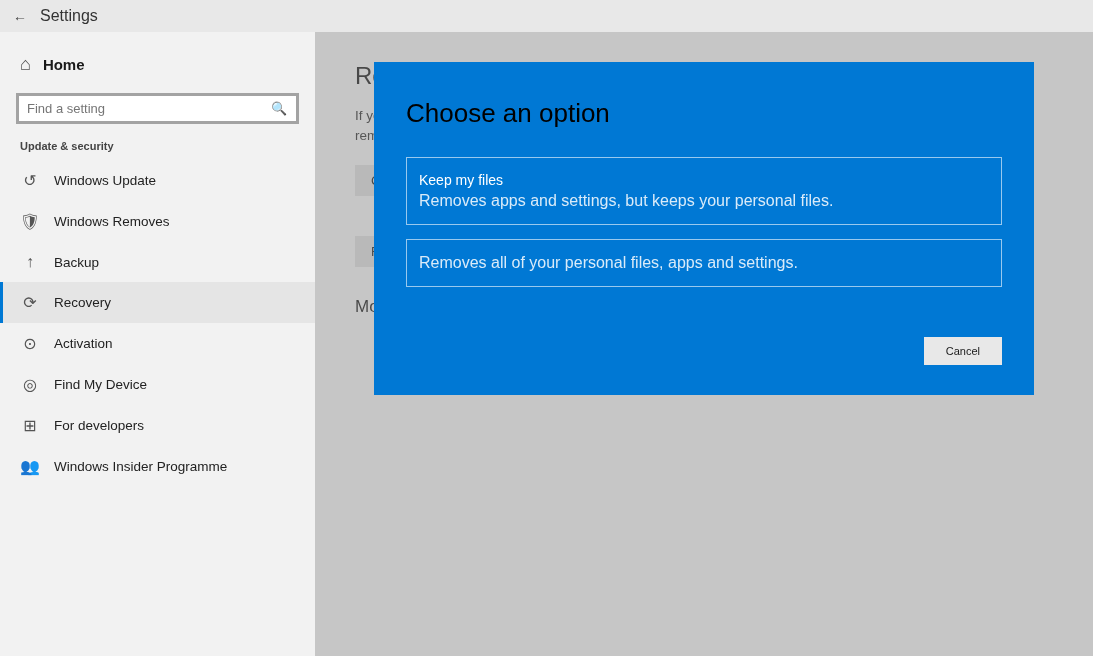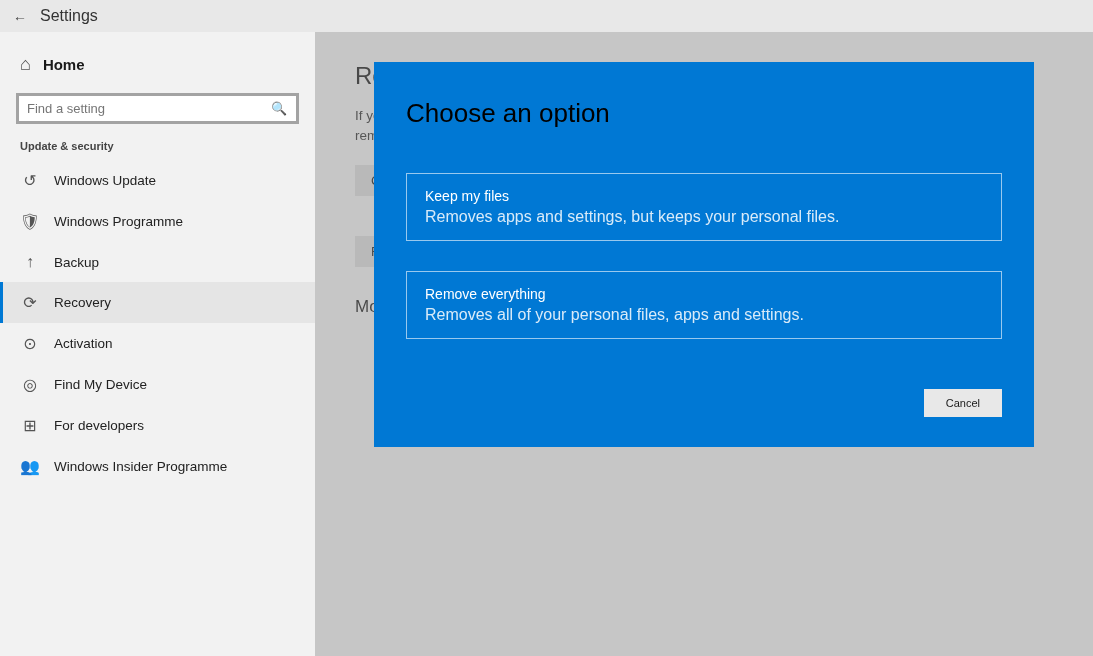--- a/index.html
+++ b/index.html
@@ -191,27 +191,26 @@
       position: relative;
     }
     .dialog-title {
       font-size: 26px;
       font-weight: 300;
       color: #000000;
       margin-bottom: 28px;
     }
     .dialog-option {
       border: 1px solid rgba(255,255,255,0.6);
-      padding: 14px 18px;
+      padding: 14px 12px;
       margin-bottom: 14px;
       cursor: pointer;
       background: transparent;
       width: 100%;
       text-align: left;
-      margin-top: 16px;
     }
     .dialog-option-title {
       font-size: 14px;
       font-weight: 500;
       color: #fff;
       margin-bottom: 4px;
     }
     .dialog-option-desc {
       font-size: 16px;
       color: rgba(255,255,255,0.85);
@@ -252,21 +251,21 @@
     </div>
 
     <div class="sidebar-section-title">Update &amp; security</div>
 
     <div class="sidebar-item">
       <span class="sidebar-item-icon">↺</span>
       <span>Windows Update</span>
     </div>
     <div class="sidebar-item">
       <span class="sidebar-item-icon">🛡</span>
-      <span>Windows Programme</span>
+      <span>Windows Removes</span>
     </div>
     <div class="sidebar-item">
       <span class="sidebar-item-icon">↑</span>
       <span>Backup</span>
     </div>
     <div class="sidebar-item active">
       <span class="sidebar-item-icon">⟳</span>
       <span>Recovery</span>
     </div>
     <div class="sidebar-item">
@@ -302,21 +301,20 @@
     <div class="overlay">
       <div class="dialog">
         <div class="dialog-title">Choose an option</div>
 
         <button class="dialog-option">
           <div class="dialog-option-title">Keep my files</div>
           <div class="dialog-option-desc">Removes apps and settings, but keeps your personal files.</div>
         </button>
 
         <button class="dialog-option">
-          <div class="dialog-option-title">Remove everything</div>
           <div class="dialog-option-desc">Removes all of your personal files, apps and settings.</div>
         </button>
 
         <div class="dialog-footer">
           <button class="cancel-btn">Cancel</button>
         </div>
       </div>
     </div>
   </div>
 </div>

